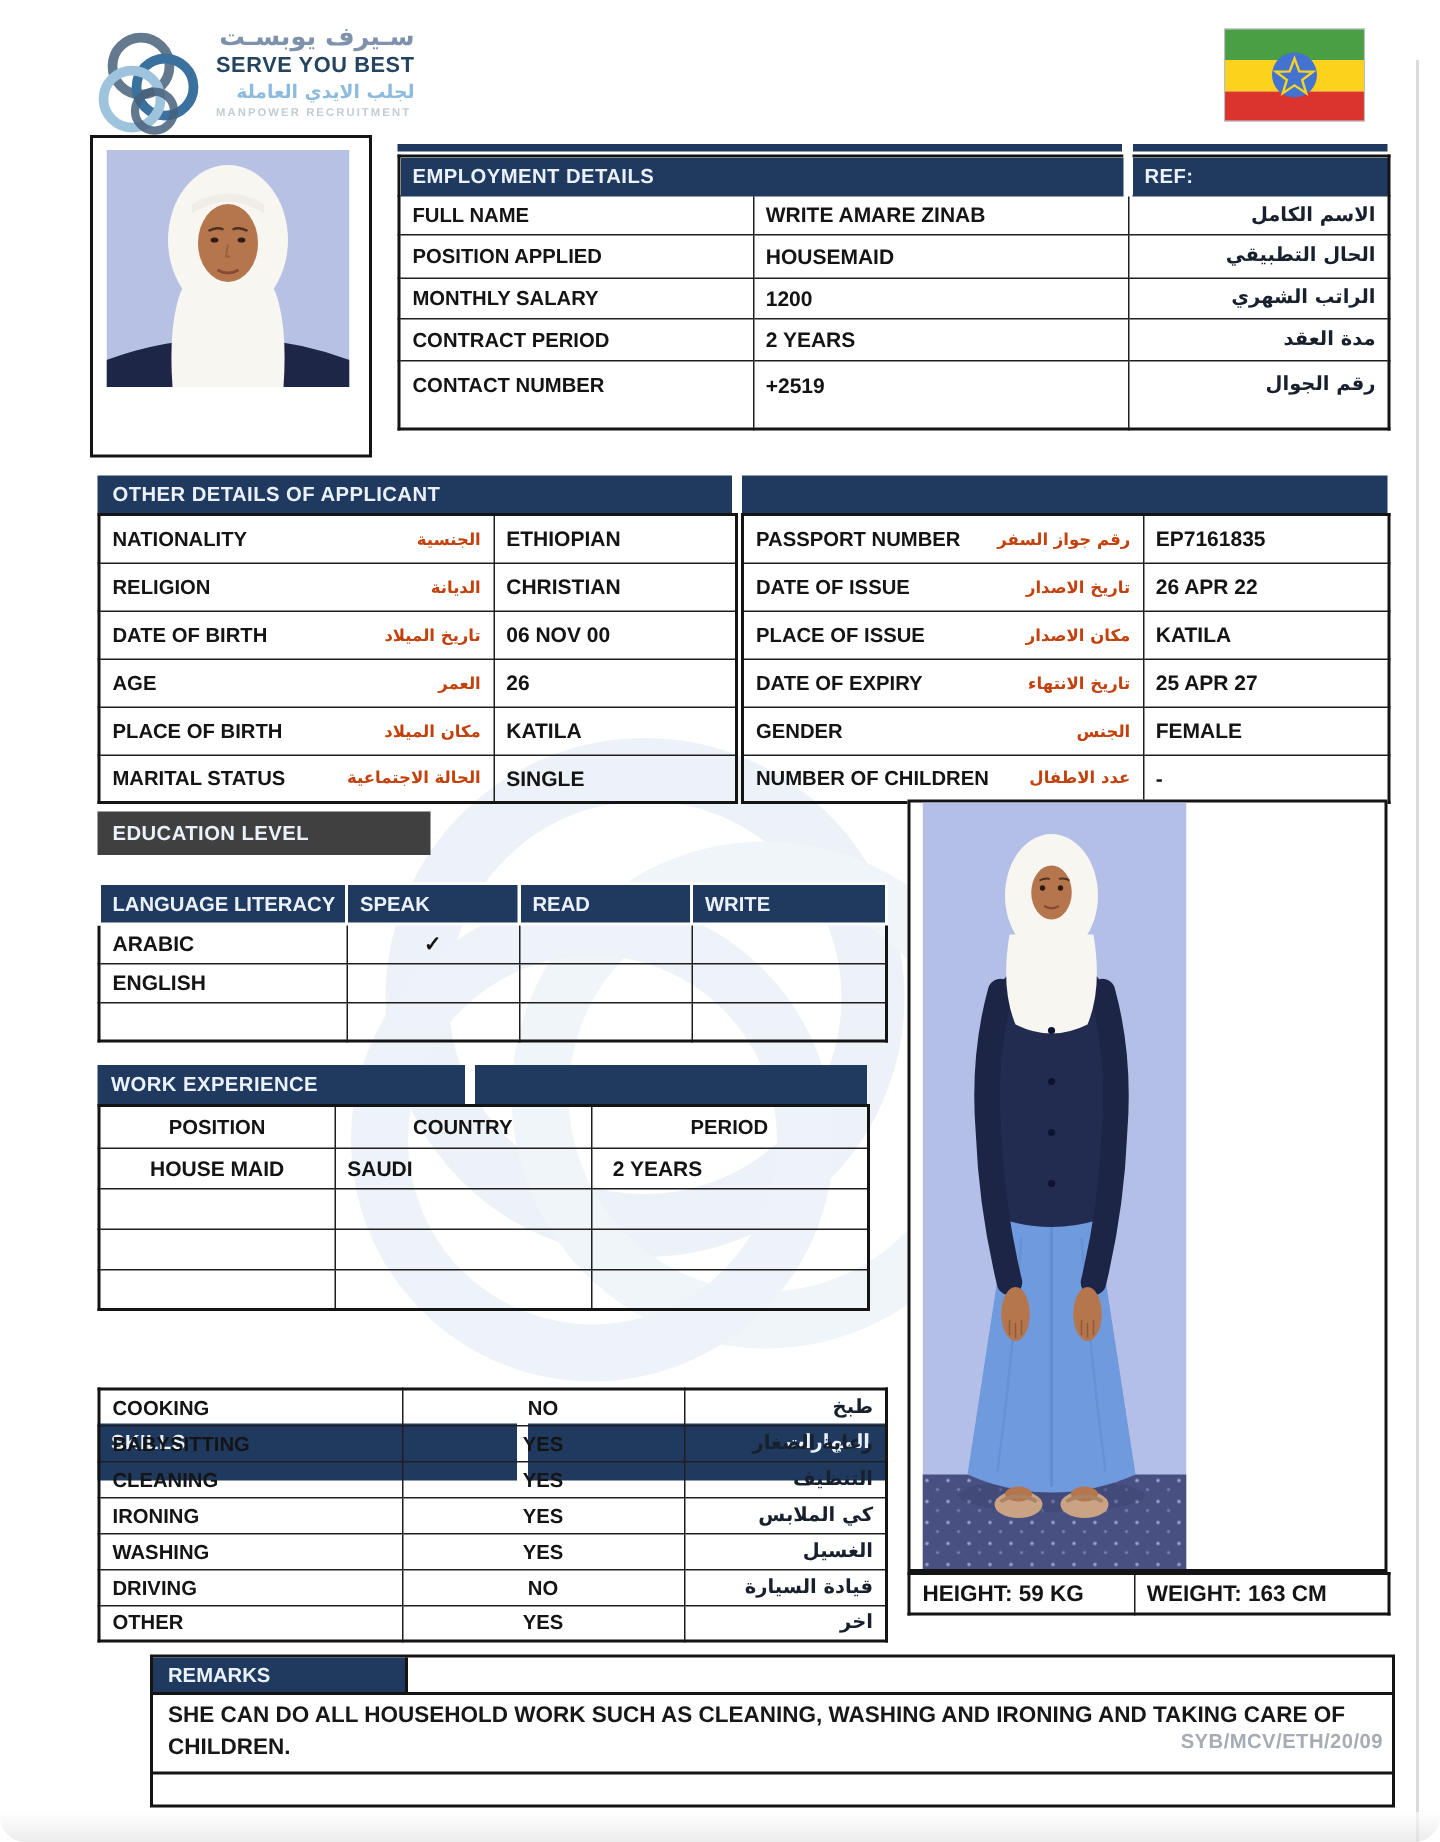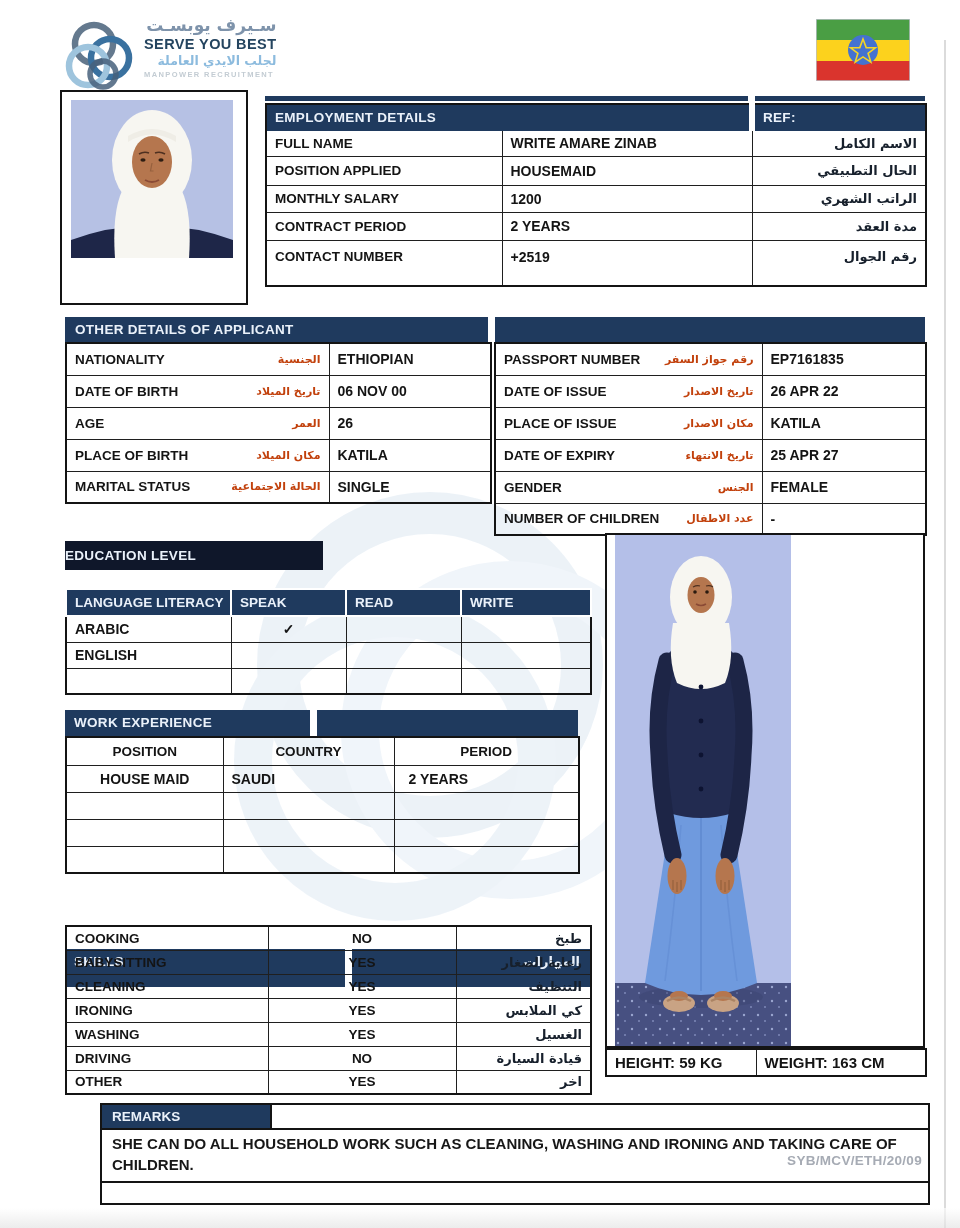--- a/index.html
+++ b/index.html
@@ -1,28 +1,28 @@
 <!DOCTYPE html>
 <html><head>
 <meta charset="utf-8">
 <style>
   html,body{margin:0;padding:0;}
   body{font-family:"Liberation Sans",sans-serif;background:#ffffff;}
-  .page{position:relative;width:960px;height:1228px;background:#ffffff;overflow:hidden;}
+  .page{position:relative;width:960px;height:1228px;background:#ffffff;overflow:hidden;border-radius:17px;}
   .abs{position:absolute;}
   .strip{color:#eaf1fa;font-weight:700;font-size:13.5px;letter-spacing:.3px;}
   .emp-strip{left:265px;top:96px;width:660px;height:5px;
     background:linear-gradient(90deg,#1f3a5e 0 483px,#ffffff 483px 490px,#1f3a5e 490px);}
   .other-strip{left:65px;top:317px;width:860px;height:25px;line-height:25px;padding-left:10px;box-sizing:border-box;
     background:linear-gradient(90deg,#1f3a5e 0 423px,#ffffff 423px 430px,#1f3a5e 430px);}
   .we-strip{left:65px;top:710px;width:513px;height:26px;line-height:26px;padding-left:9px;box-sizing:border-box;
     background:linear-gradient(90deg,#1f3a5e 0 245px,#ffffff 245px 252px,#1f3a5e 252px);}
   .skills-strip{left:65px;top:949px;width:525px;height:38px;line-height:25px;padding-left:9px;box-sizing:border-box;
     background:linear-gradient(90deg,#1f3a5e 0 280px,#ffffff 280px 287px,#1f3a5e 287px);}
-  .edu-bar{left:65px;top:541px;width:258px;height:29px;line-height:29px;padding-left:0;box-sizing:border-box;background:#0f172a;}
+  .edu-bar{left:65px;top:541px;width:222px;height:29px;line-height:29px;padding-left:10px;box-sizing:border-box;background:#404040;}
   
   table{border-collapse:collapse;table-layout:fixed;}
   td,th{border:1.6px solid #1f1f1f;font-size:13.5px;color:#141414;padding:0 8px;overflow:hidden;white-space:nowrap;}
   .frame{border:2px solid #141414;}
   th.hdr{background:#1f3a5e;color:#eaf1fa;text-align:left;font-size:13.5px;letter-spacing:.3px;border:1.6px solid #1f3a5e;margin-top:24px;}
   th.ref{border-left:6px solid #ffffff;}
   .lbl{font-weight:600;}
   .val{font-weight:700;font-size:14px;}
   .ar{font-family:"DejaVu Sans",sans-serif;direction:rtl;font-weight:700;font-size:11px;color:#c2410c;}
   .ar-cell{font-family:"DejaVu Sans",sans-serif;direction:rtl;text-align:right;font-weight:700;font-size:13px;color:#17202c;}
@@ -166,20 +166,29 @@
             <div class="combo-in">
         <span class="lbl">NATIONALITY</span>
         <span class="ar">الجنسية</span>
             </div>
           </td>
       <td class="val">ETHIOPIAN</td>
     </tr>
     <tr style="height:32px">
       <td>
             <div class="combo-in">
+        <span class="lbl">RELIGION</span>
+        <span class="ar">الديانة</span>
+            </div>
+          </td>
+      <td class="val">CHRISTIAN</td>
+    </tr>
+    <tr style="height:32px">
+      <td>
+            <div class="combo-in">
         <span class="lbl">DATE OF BIRTH</span>
         <span class="ar">تاريخ الميلاد</span>
             </div>
           </td>
       <td class="val">06 NOV 00</td>
     </tr>
     <tr style="height:32px">
       <td>
             <div class="combo-in">
         <span class="lbl">AGE</span>

